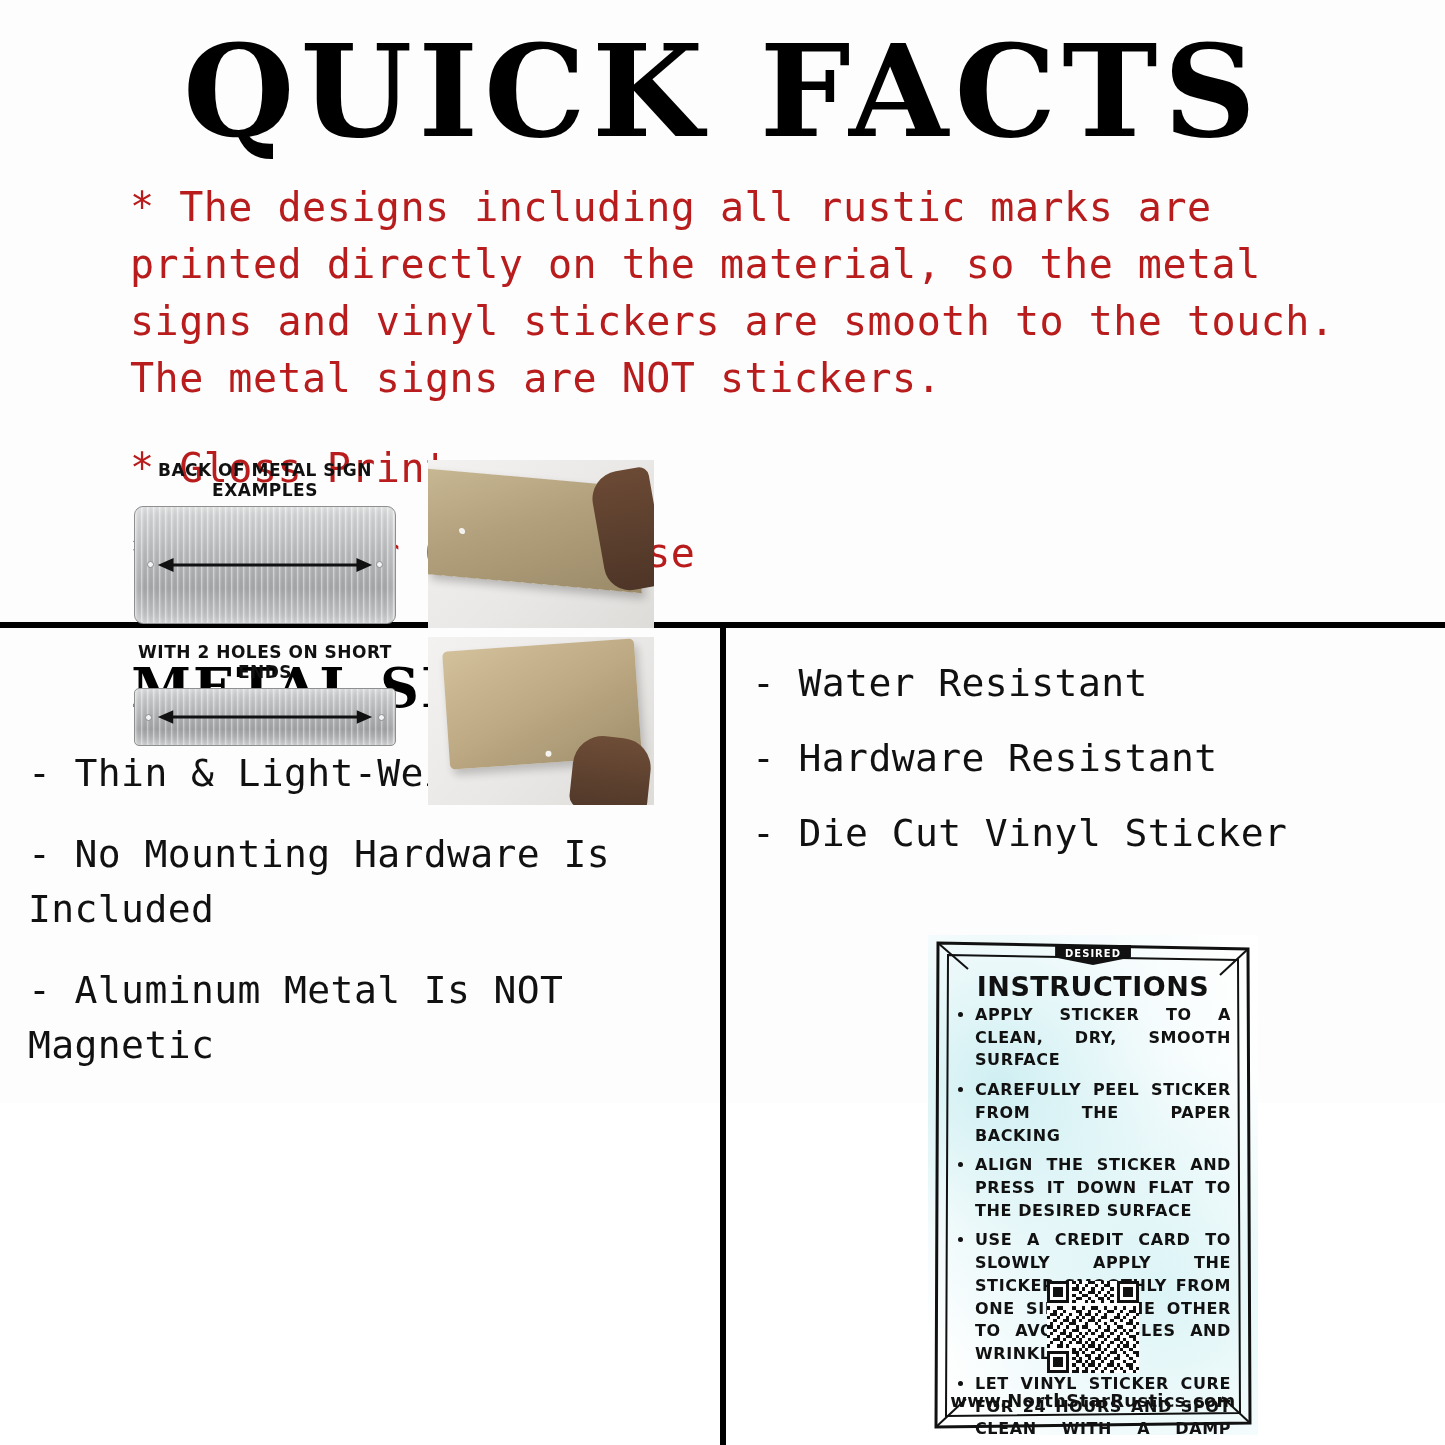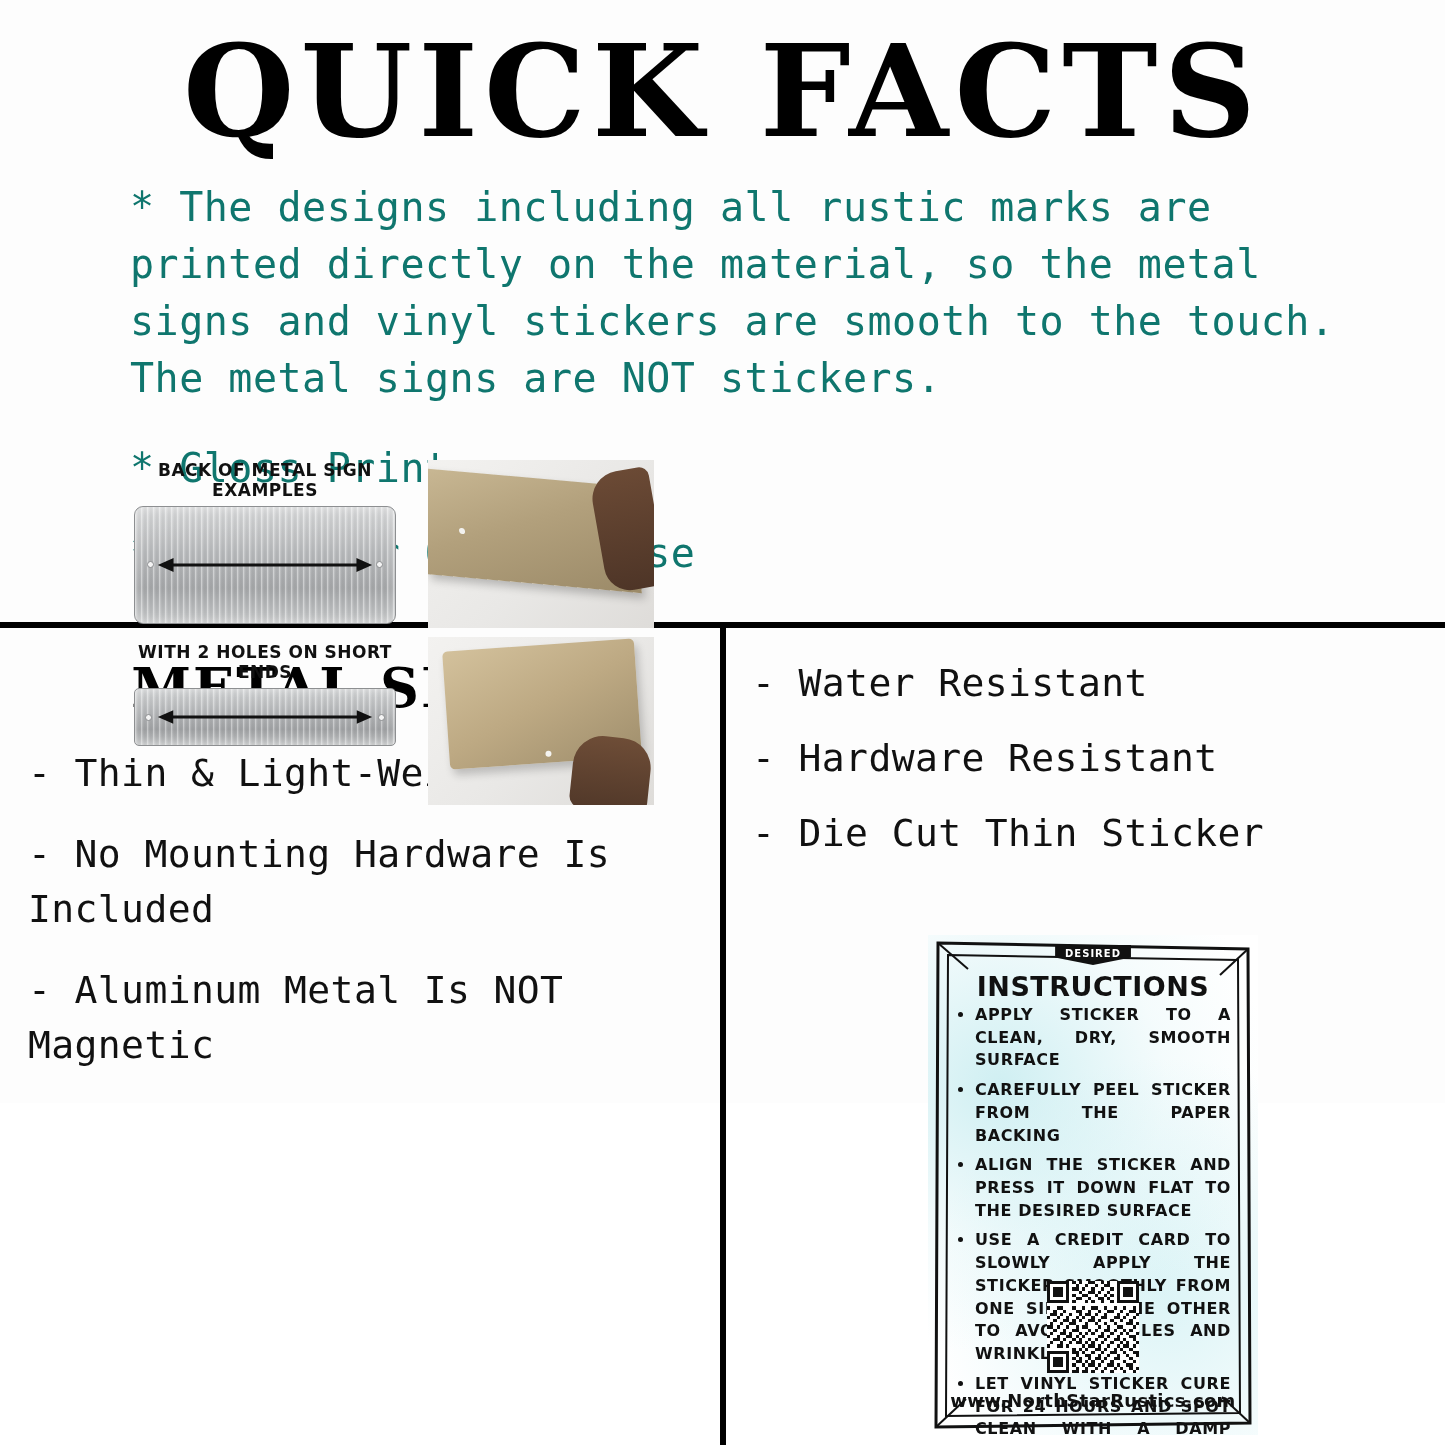--- a/index.html
+++ b/index.html
@@ -30,21 +30,21 @@
     letter-spacing: 6px;
     text-align: center;
     color: #000;
     line-height: 1.15;
     margin: 0 0 14px 0;
     white-space: nowrap;
   }
   .fact {
     font-size: 40px;
     line-height: 1.42;
-    color: #0f766e;
+    color: #b91c1c;
     margin: 0 0 0 90px;
     padding-right: 70px;
     letter-spacing: 0.5px;
   }
   .fact.para { margin-bottom: 34px; }
   .fact.short { margin-bottom: 28px; }
 
   
   .h-divider {
     position: absolute;
@@ -323,21 +323,21 @@
           <span class="sheet-b-dot"></span>
         </div>
         <div class="hand-b"></div>
       </div>
     </div>
   </div>
 
   <div class="col col-right">
     <p class="bullet">- Water Resistant</p>
     <p class="bullet">- Hardware Resistant</p>
-    <p class="bullet">- Die Cut Thin Sticker</p>
+    <p class="bullet">- Die Cut Vinyl Sticker</p>
   </div>
 
   <div class="sticker-card">
     <div class="sticker-bg"></div>
     <svg class="frame-svg" viewBox="0 0 330 500" preserveAspectRatio="none">
       <path d="M10 8 L320 14 L322 488 L8 492 Z" fill="none" stroke="#111" stroke-width="3"></path>
       <path d="M20 20 L310 25 L312 478 L18 481 Z" fill="none" stroke="#111" stroke-width="2"></path>
       <line x1="10" y1="8" x2="40" y2="34" stroke="#111" stroke-width="2"></line>
       <line x1="320" y1="14" x2="292" y2="40" stroke="#111" stroke-width="2"></line>
       <line x1="8" y1="492" x2="38" y2="464" stroke="#111" stroke-width="2"></line>

